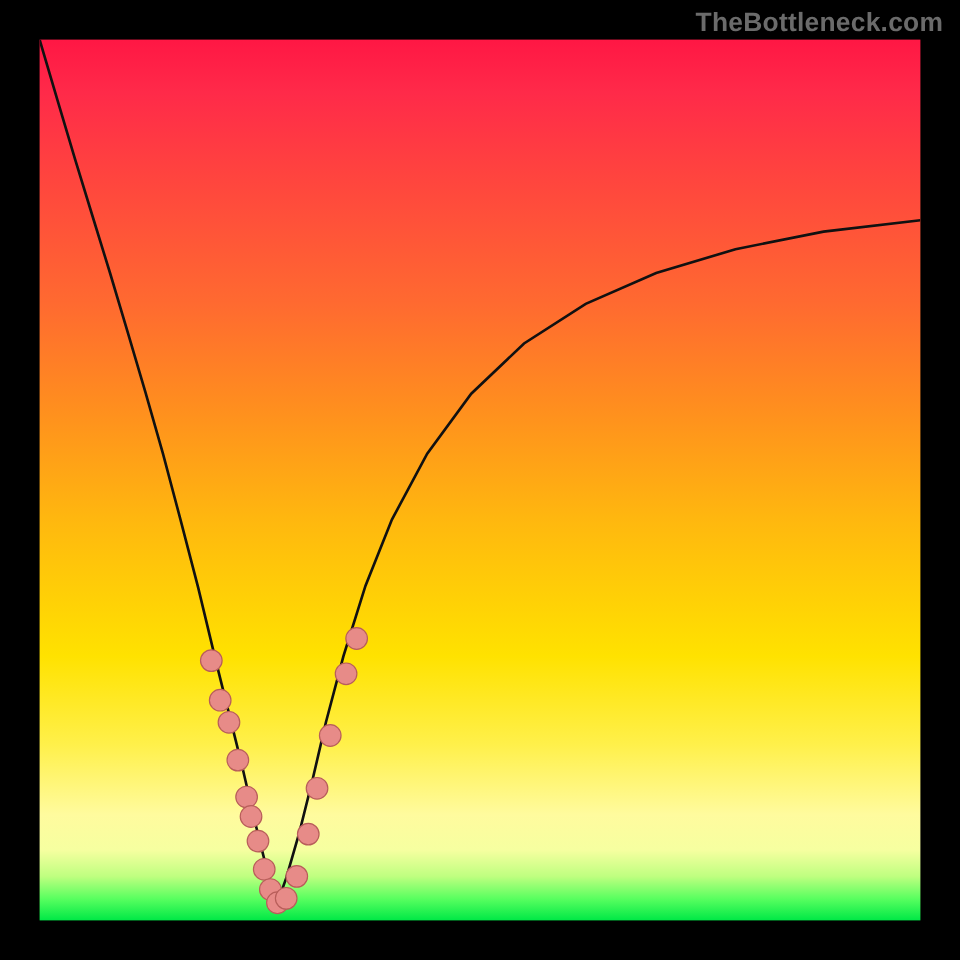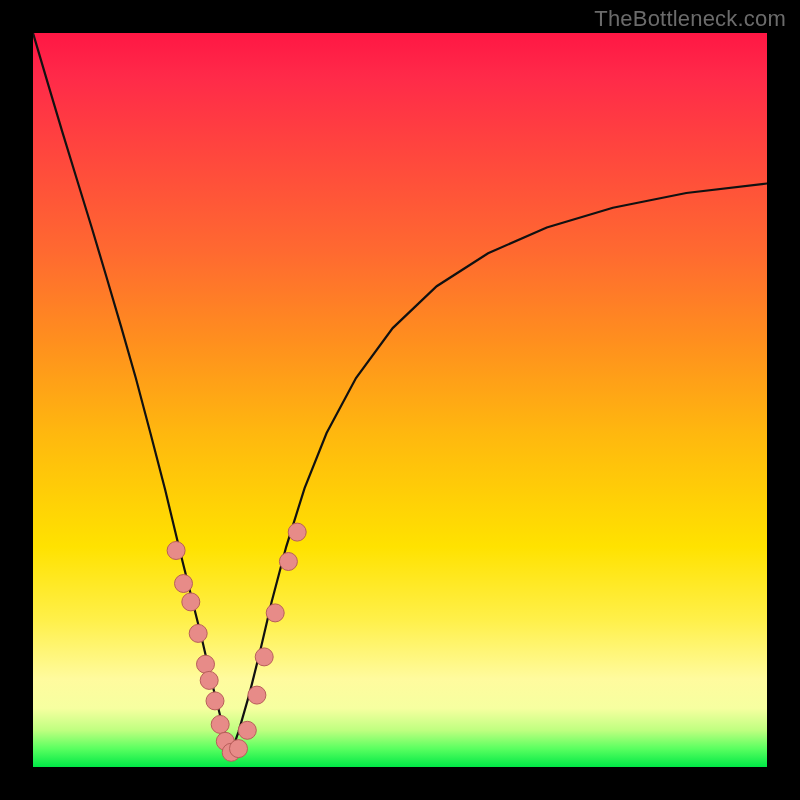--- a/index.html
+++ b/index.html
@@ -42,21 +42,21 @@
     );
     overflow: hidden;
   }
   .watermark {
     position: absolute;
     top: 6px;
     right: 14px;
     color: #6b6b6b;
     font-size: 22px;
     letter-spacing: 0.2px;
-    font-weight: 400;
+    font-weight: 700;
     user-select: none;
   }
   svg.curve {
     position: absolute;
     left: 0;
     top: 0;
     width: 734px;
     height: 734px;
   }
   .curve path {

